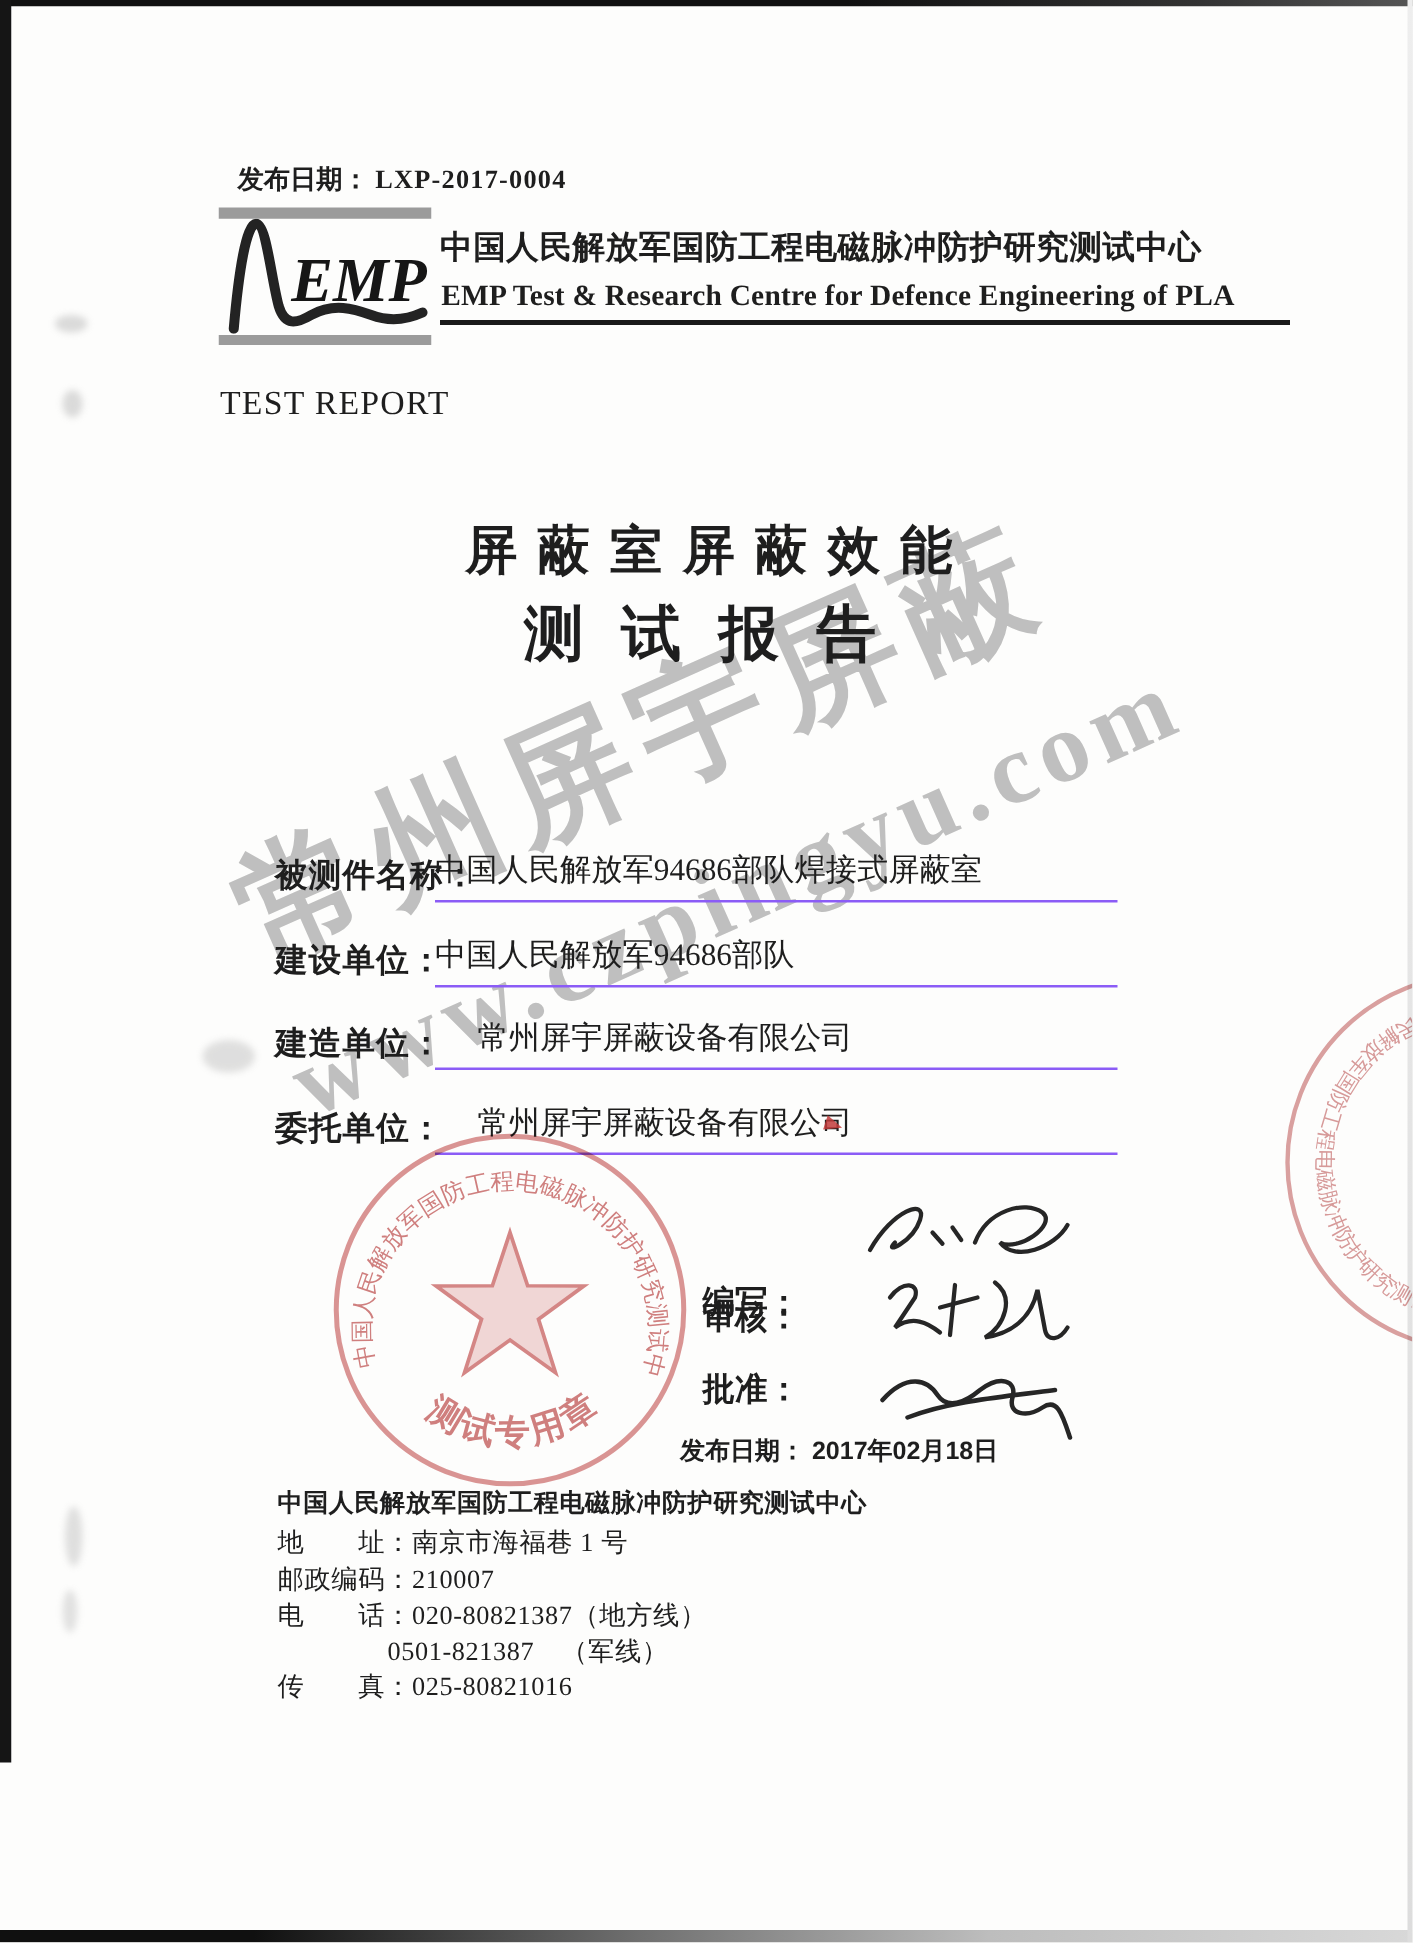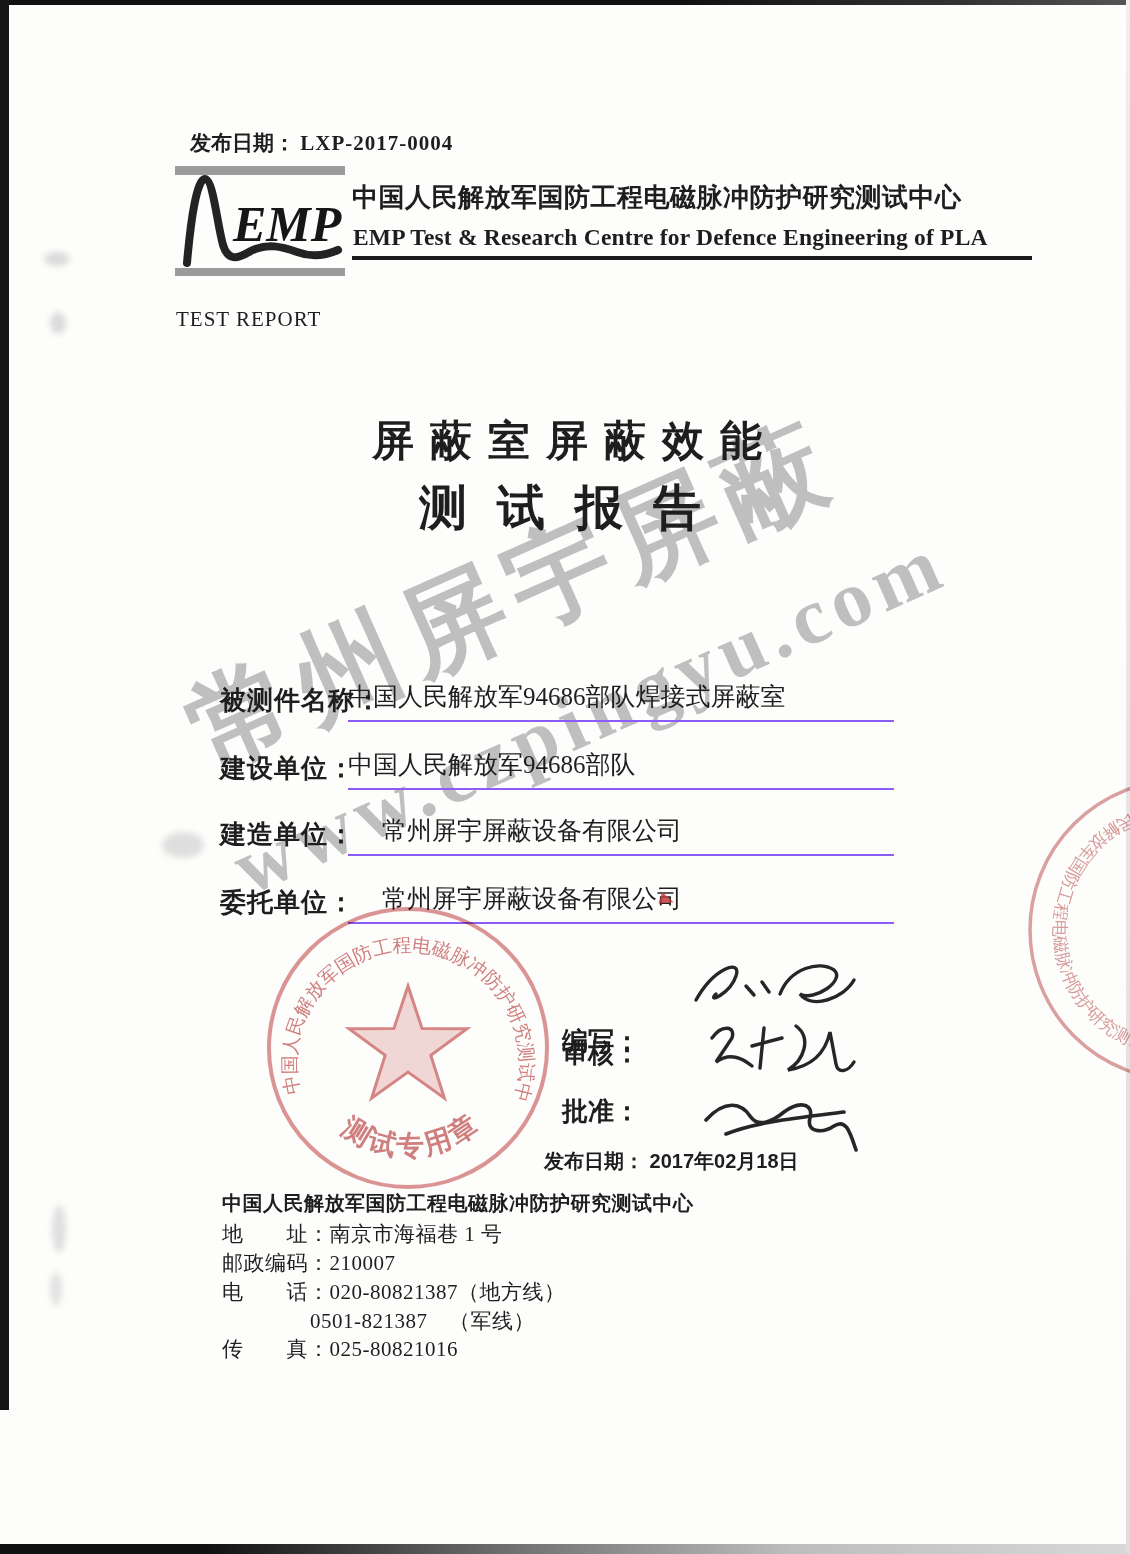--- a/index.html
+++ b/index.html
@@ -26,21 +26,21 @@
   .report-no{left:190px;top:133px;font-size:21px;font-weight:bold;}
   .report-no .num{letter-spacing:1px;}
   .logo{left:175px;top:166px;width:170px;height:110px;}
   .logo .bar{position:absolute;left:0;width:170px;background:#9b9b9b;}
   .logo .bar.t{top:0;height:9px;}
   .logo .bar.b{bottom:0;height:8px;}
   .org-cn{left:352px;top:184px;width:610px;font-size:26px;font-weight:600;letter-spacing:.5px;font-family:"Liberation Sans","DejaVu Sans",sans-serif;}
   .org-en{left:353px;top:226px;width:680px;font-size:23.5px;font-weight:bold;letter-spacing:.2px;}
   .hr1{left:352px;top:256px;width:680px;height:4px;background:#1a1a1a;}
   .accred{left:408px;top:276px;font-size:21px;letter-spacing:1px;}
-  .test-report{left:176px;top:309px;font-size:21px;letter-spacing:1px;}
+  .test-report{left:176px;top:309px;font-size:27px;letter-spacing:1px;}
 
   
   .title1{left:0;top:420px;width:1150px;text-align:center;font-size:42px;font-weight:bold;letter-spacing:16px;}
   .title2{left:0;top:484px;width:1150px;text-align:center;font-size:48px;font-weight:bold;letter-spacing:30px;}
 
   
   .frow-label{left:220px;font-size:26px;letter-spacing:1px;font-weight:bold;}
   .frow-value{left:348px;width:546px;height:36px;border-bottom:2px solid #8b5cf6;font-size:25px;}
   .frow-value.ind{text-indent:34px;}
 

